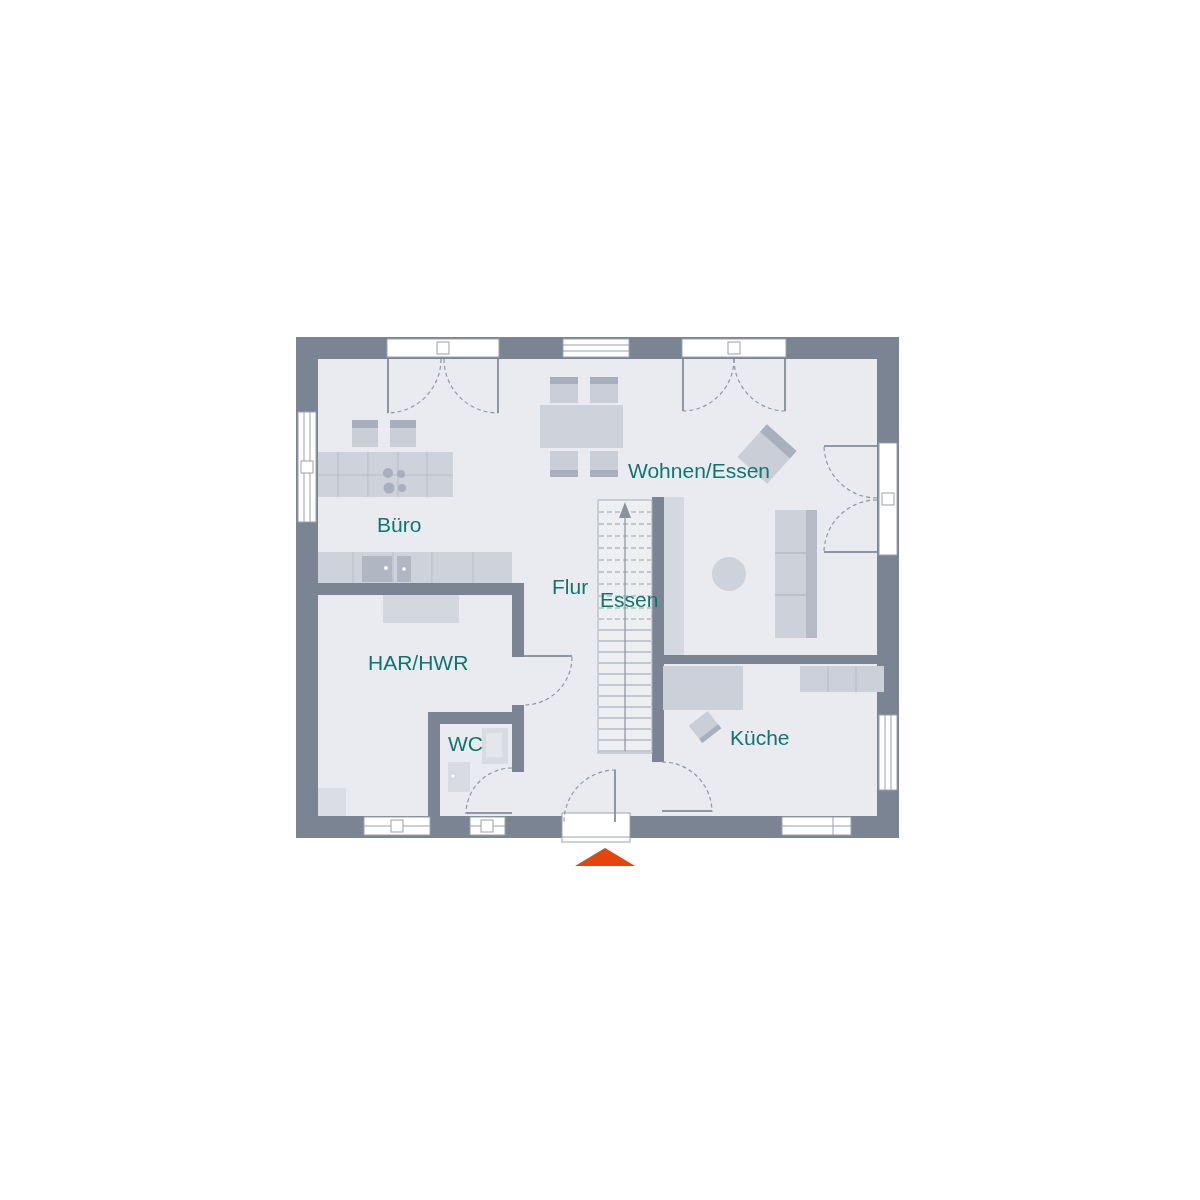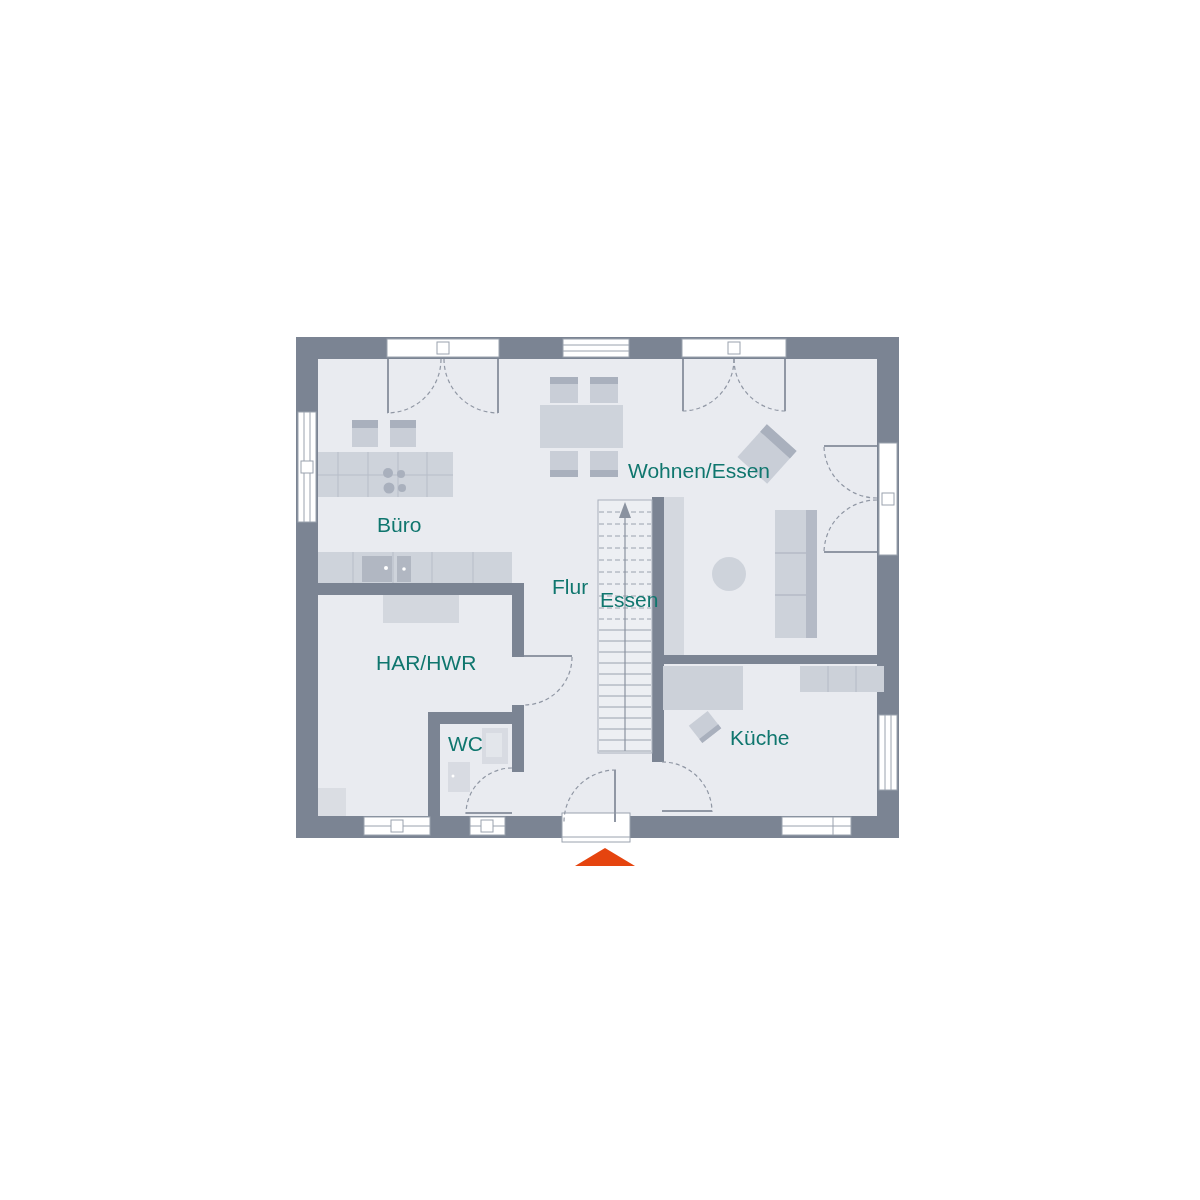--- a/index.html
+++ b/index.html
@@ -221,16 +221,16 @@
       <path d="M 662 762 A 50 50 0 0 1 712 812" fill="none" stroke="#9097a4" stroke-width="1.2" stroke-dasharray="4 3"></path>
     </g>
 
     <polygon points="575,866 635,866 605,848" fill="#e5440f"></polygon>
   </svg>
 
   <div class="room-label" style="left:377px;top:514px;">Büro</div>
   <div class="room-label" style="left:628px;top:460px;">Wohnen/Essen</div>
   <div class="room-label" style="left:542px;top:576px;margin-left:10px;">Flur</div>
   <div class="room-label" style="left:600px;top:589px;">Essen</div>
-  <div class="room-label" style="left:376px;top:652px;">HAR/HWR</div>
+  <div class="room-label" style="left:368px;top:652px;">HAR/HWR</div>
   <div class="room-label" style="left:448px;top:733px;">WC</div>
   <div class="room-label" style="left:730px;top:727px;">Küche</div>
 </div>
 
 </body></html>

